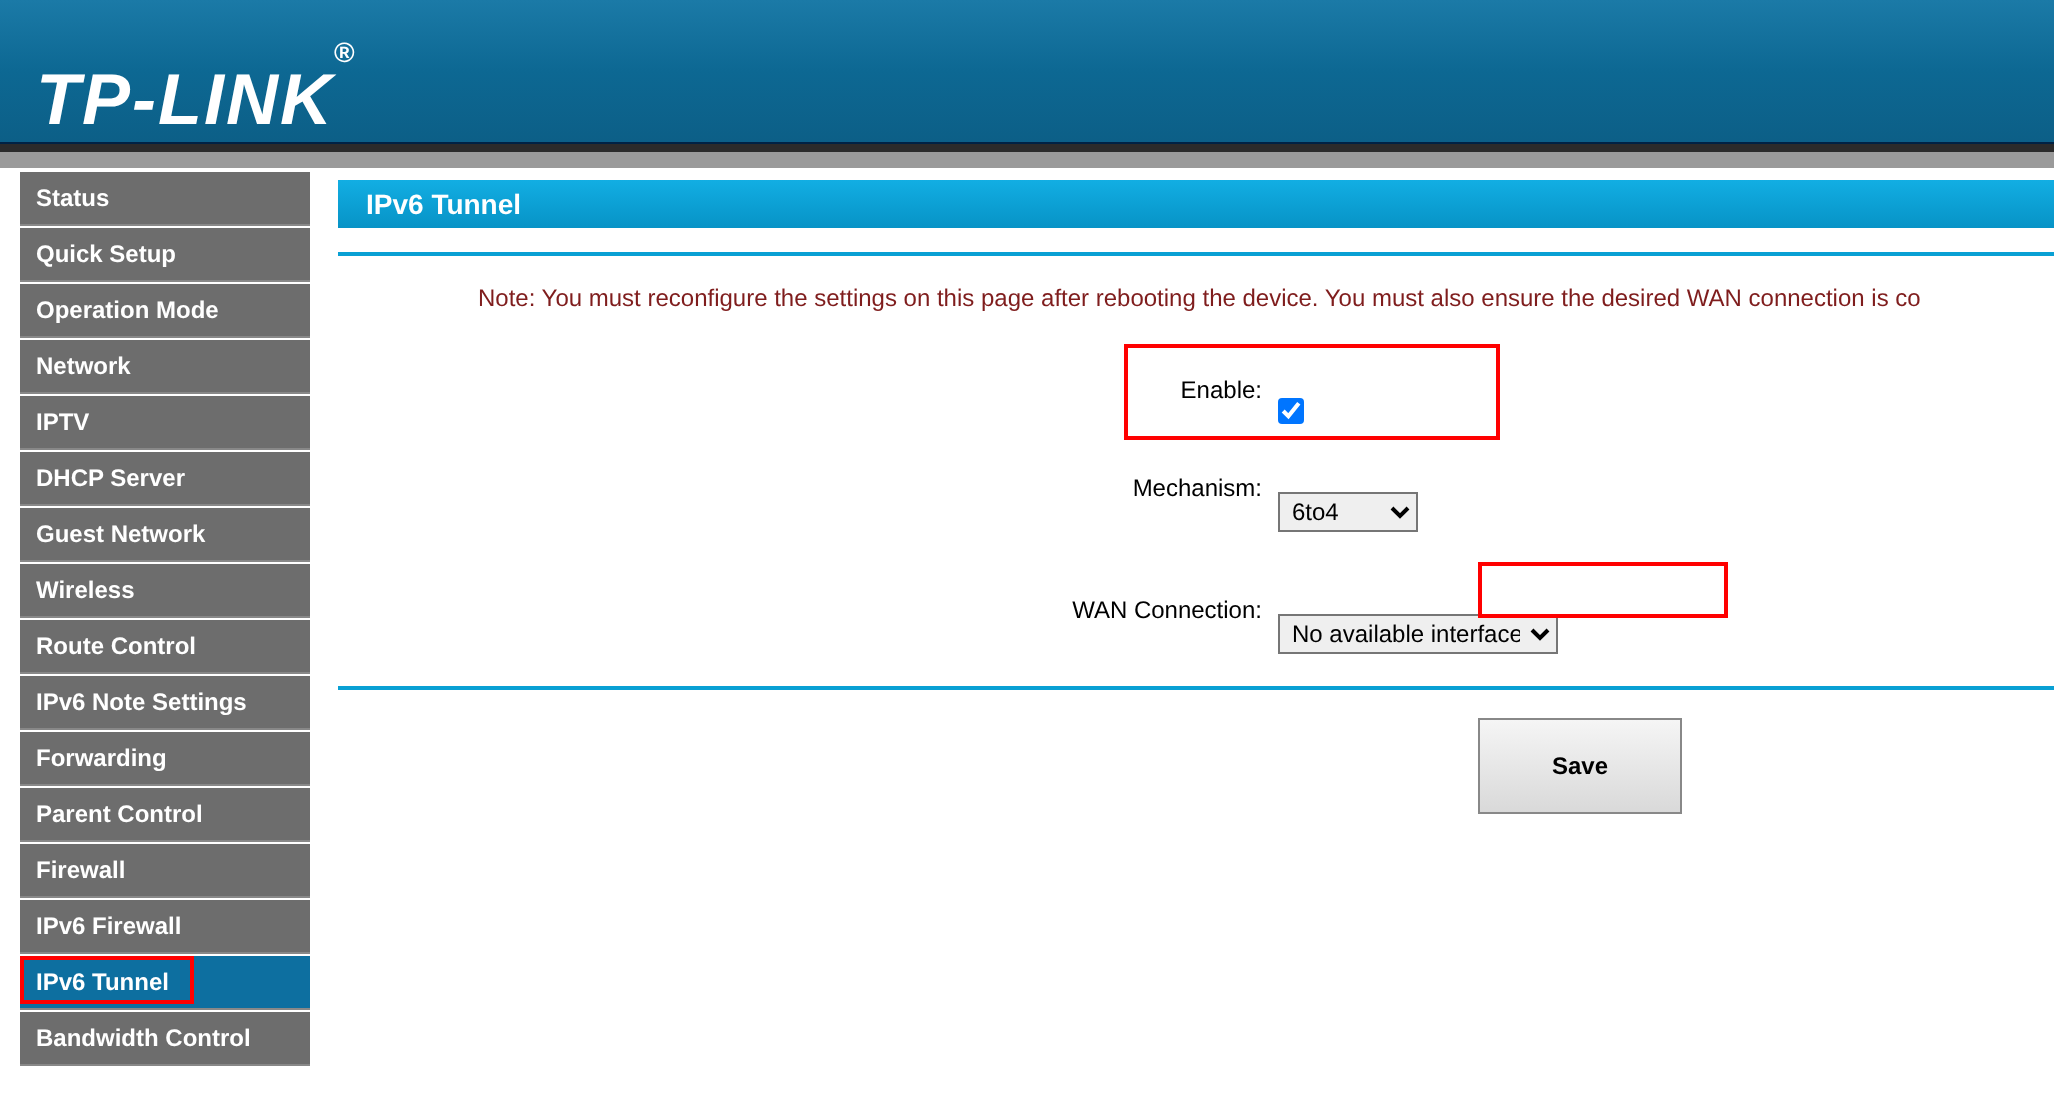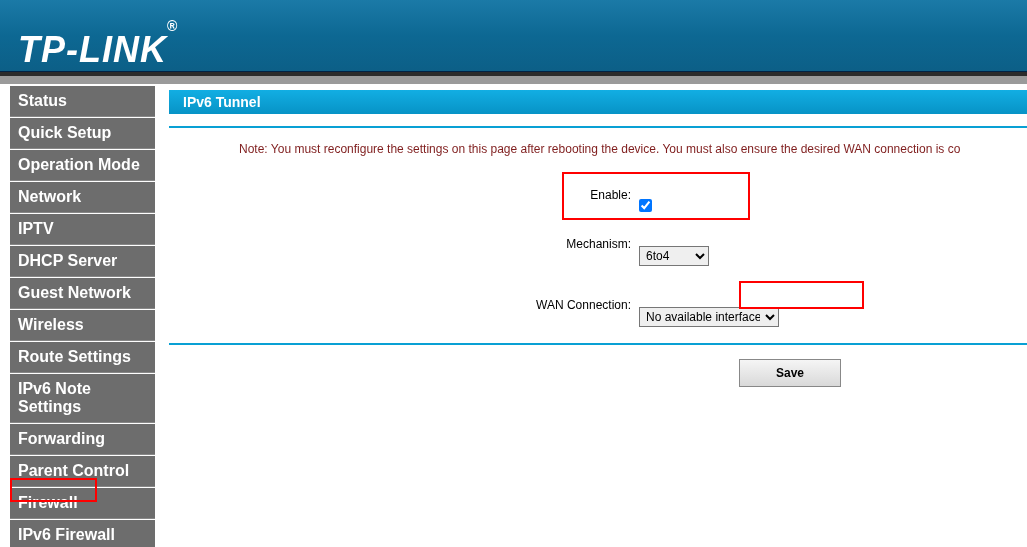--- a/index.html
+++ b/index.html
@@ -47,21 +47,21 @@
       display: flex;
       flex-direction: column;
       gap: 1px;
       padding-left: 10px;
       padding-top: 2px;
     }
     .sidebar-item {
       background: #6d6d6d;
       color: #fff;
       font-weight: bold;
-      font-size: 16px;
+      font-size: 12px;
       padding: 6px 8px;
       cursor: pointer;
       border-bottom: 1px solid #888;
     }
     .sidebar-item.active {
       background: #0d6fa0;
       color: #fff;
       position: relative;
     }
     .content {
@@ -107,21 +107,21 @@
     }
     select {
       font-size: 12px;
       background: #efefef;
       border: 1px solid #767676;
       padding: 1px 2px;
     }
     .save-btn {
       background: linear-gradient(to bottom, #f5f5f5, #d9d9d9);
       border: 1px solid #888;
-      padding: 6px 36px;
+      padding: 16px 36px;
       font-weight: bold;
       font-size: 12px;
       cursor: pointer;
     }
     .highlight-box-1 {
       position: absolute;
       border: 2px solid red;
       left: 562px;
       top: 172px;
       width: 188px;
@@ -165,21 +165,21 @@
 <div class="layout">
   <div class="sidebar">
     <div class="sidebar-item"><span>Status</span></div>
     <div class="sidebar-item"><span>Quick Setup</span></div>
     <div class="sidebar-item"><span>Operation Mode</span></div>
     <div class="sidebar-item"><span>Network</span></div>
     <div class="sidebar-item"><span>IPTV</span></div>
     <div class="sidebar-item"><span>DHCP Server</span></div>
     <div class="sidebar-item"><span>Guest Network</span></div>
     <div class="sidebar-item"><span>Wireless</span></div>
-    <div class="sidebar-item"><span>Route Settings</span></div>
+    <div class="sidebar-item"><span>Route Control</span></div>
     <div class="sidebar-item"><span>IPv6 Note Settings</span></div>
     <div class="sidebar-item"><span>Forwarding</span></div>
     <div class="sidebar-item"><span>Parent Control</span></div>
     <div class="sidebar-item"><span>Firewall</span></div>
     <div class="sidebar-item"><span>IPv6 Firewall</span></div>
     <div class="sidebar-item active"><span>IPv6 Tunnel</span></div>
     <div class="sidebar-item"><span>Bandwidth Control</span></div>
 
   </div>
 

